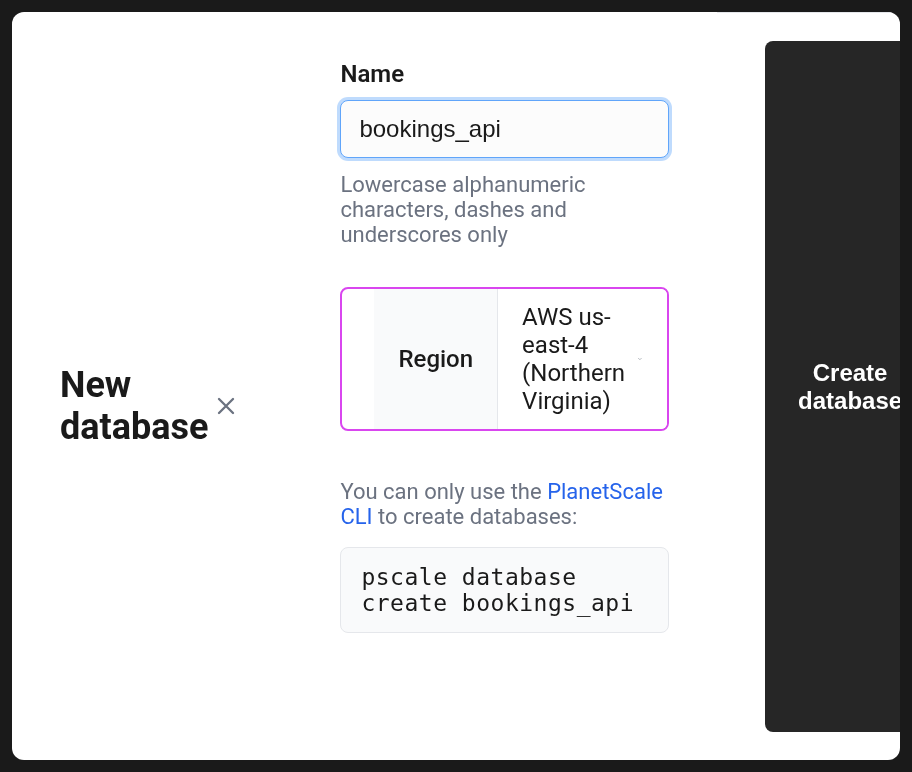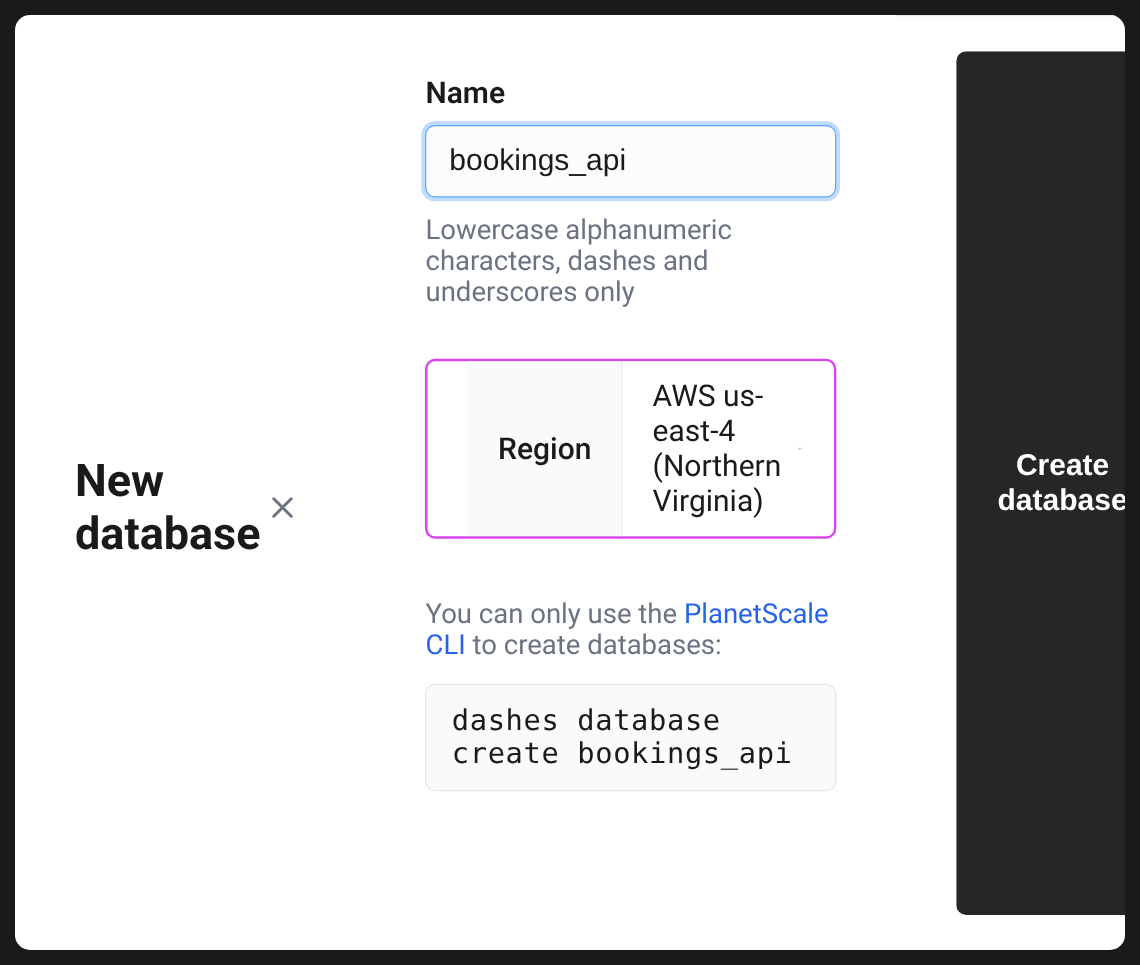--- a/index.html
+++ b/index.html
@@ -194,21 +194,21 @@
             <path d="M6 9l6 6 6-6" stroke-linecap="round" stroke-linejoin="round"></path>
           </svg>
         </div>
       </div>
     </div>
 
     <div>
       <div class="cli-hint">
         <span>You can only use the </span><a href="#" class="cli-link">PlanetScale CLI</a><span> to create databases:</span>
       </div>
-      <div class="code-block">dashes database create bookings_api</div>
+      <div class="code-block">pscale database create bookings_api</div>
     </div>
   </div>
 
   <div class="modal-footer">
     <button class="btn btn-primary">Create database</button>
     <button class="btn btn-secondary">Cancel</button>
   </div>
 </div>
 
 </body></html>

